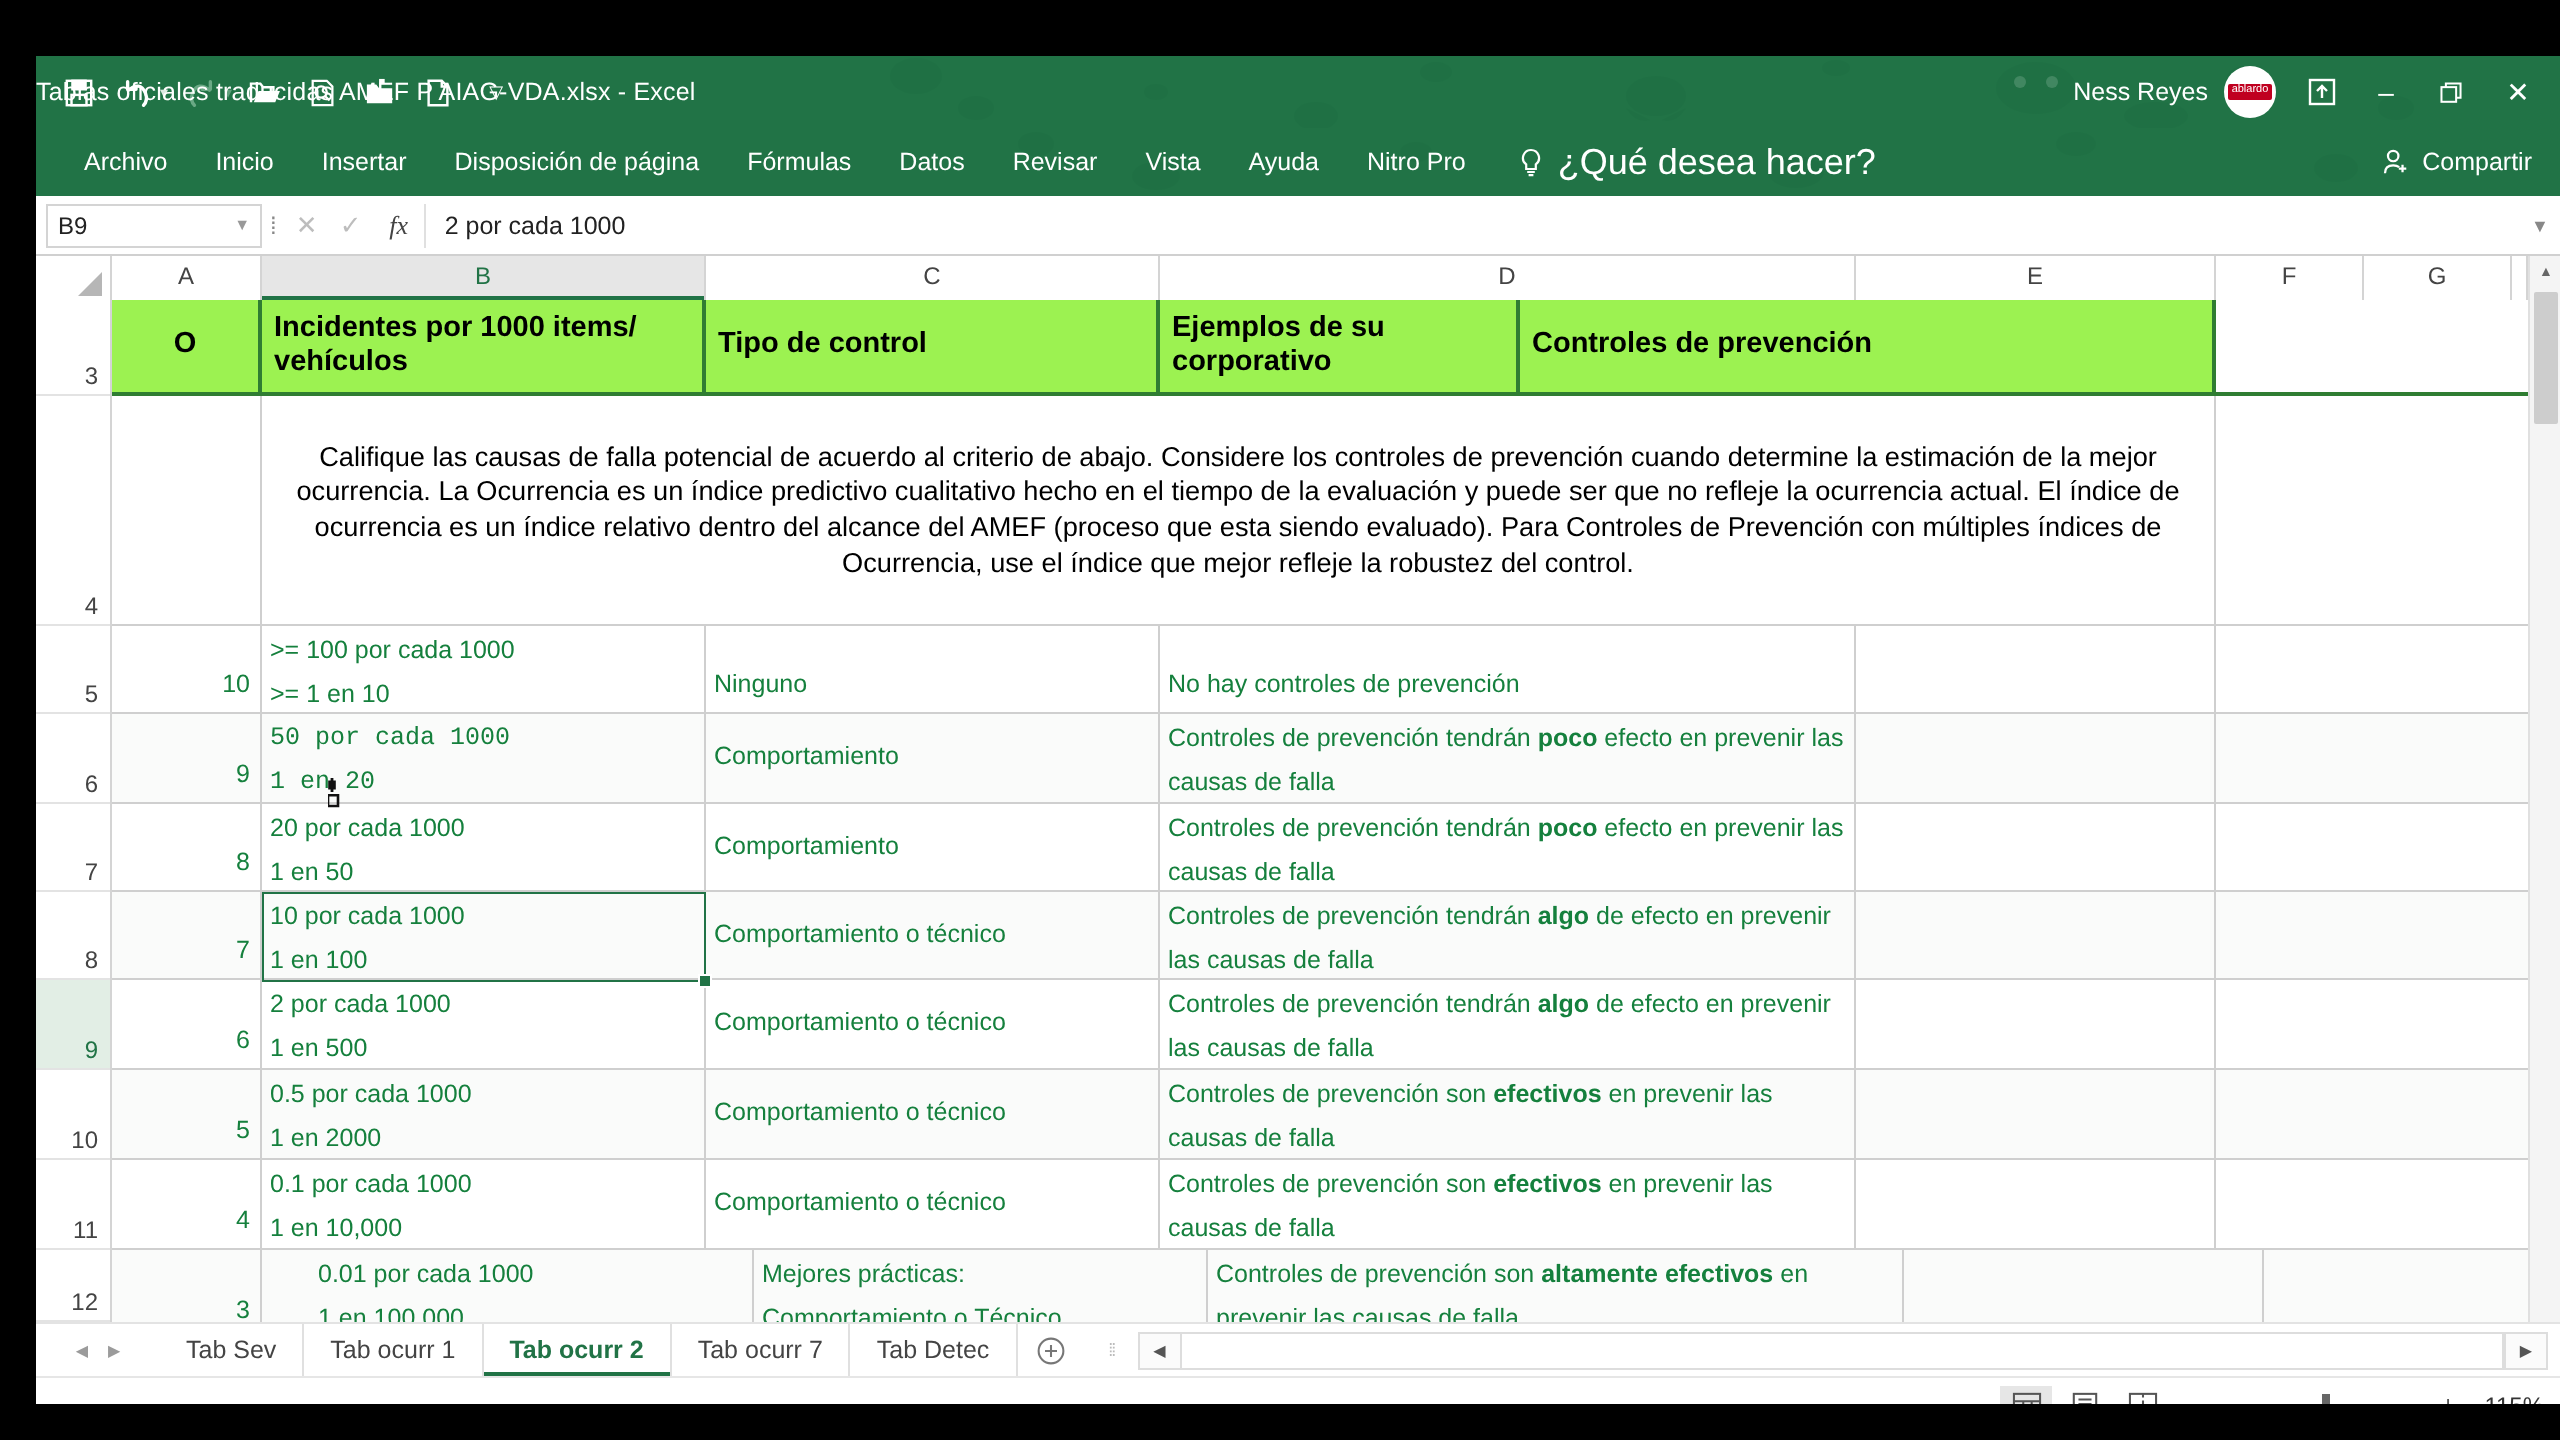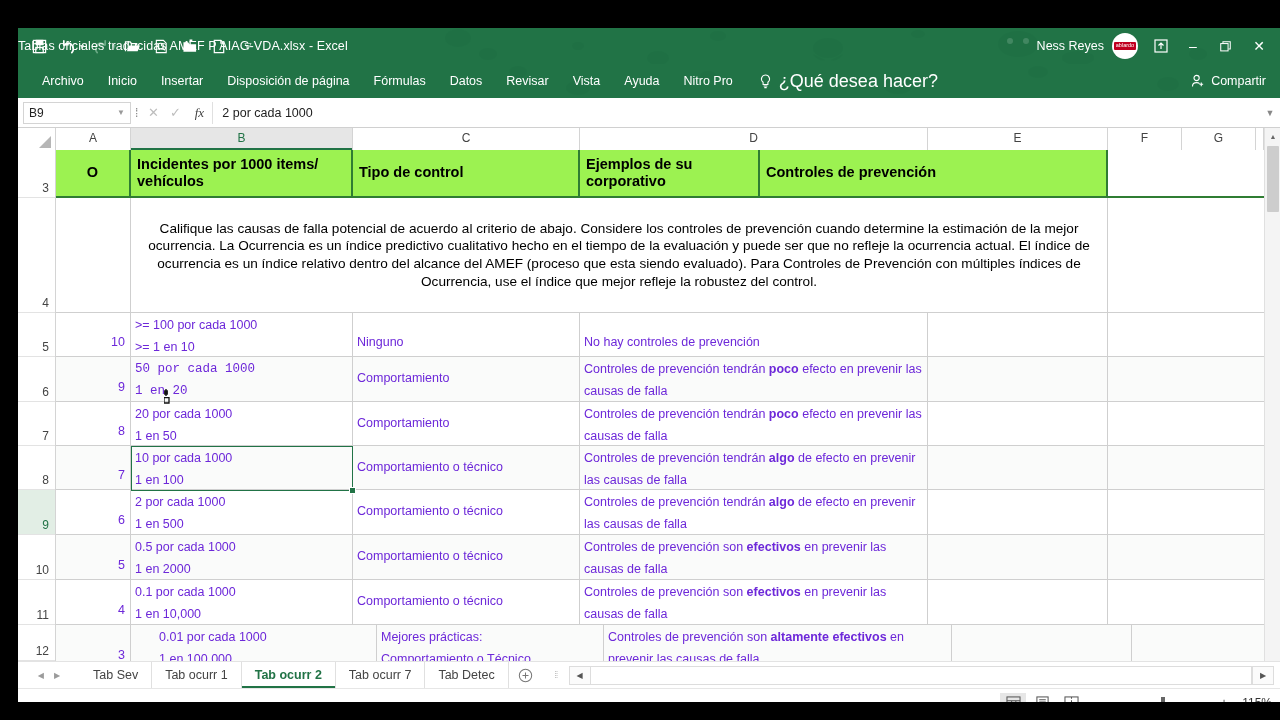--- a/index.html
+++ b/index.html
@@ -99,21 +99,21 @@
   .rowhead { width:38px; flex:0 0 38px; border-right:1px solid #d4d4d4; }
   .rh {
     text-align:right; padding-right:6px; font-size:12px; color:#444;
     border-bottom:1px solid #e3e3e3; background:#fff; display:flex;
     align-items:flex-end; justify-content:flex-end; padding-bottom:2px; cursor:pointer;
   }
   .rh.sel { background:#e2eee5; color:#217346; }
   .sheet { flex:1; position:relative; }
   .srow { display:flex; border-bottom:1px solid #cfcfcf; }
   .cell {
-    border-right:1px solid #cfcfcf; font-size:12.5px; color:#6d28d9;
+    border-right:1px solid #cfcfcf; font-size:12.5px; color:#15803d;
     padding:2px 4px; overflow:hidden; position:relative; line-height:1.75;
   }
   .cell.num { text-align:right; padding-right:5px; display:flex; align-items:flex-end; justify-content:flex-end; }
   .cell.mid { display:flex; align-items:center; }
   .cell.wrap { white-space:normal; }
   .cell b { font-weight:bold; }
   .hdr {
     background:#9cf251; font-weight:bold; font-size:14.5px; color:#000;
     border-right:2px solid #2f7d32; display:flex; align-items:center;
     line-height:1.18; padding:2px 6px; white-space:pre-line;

